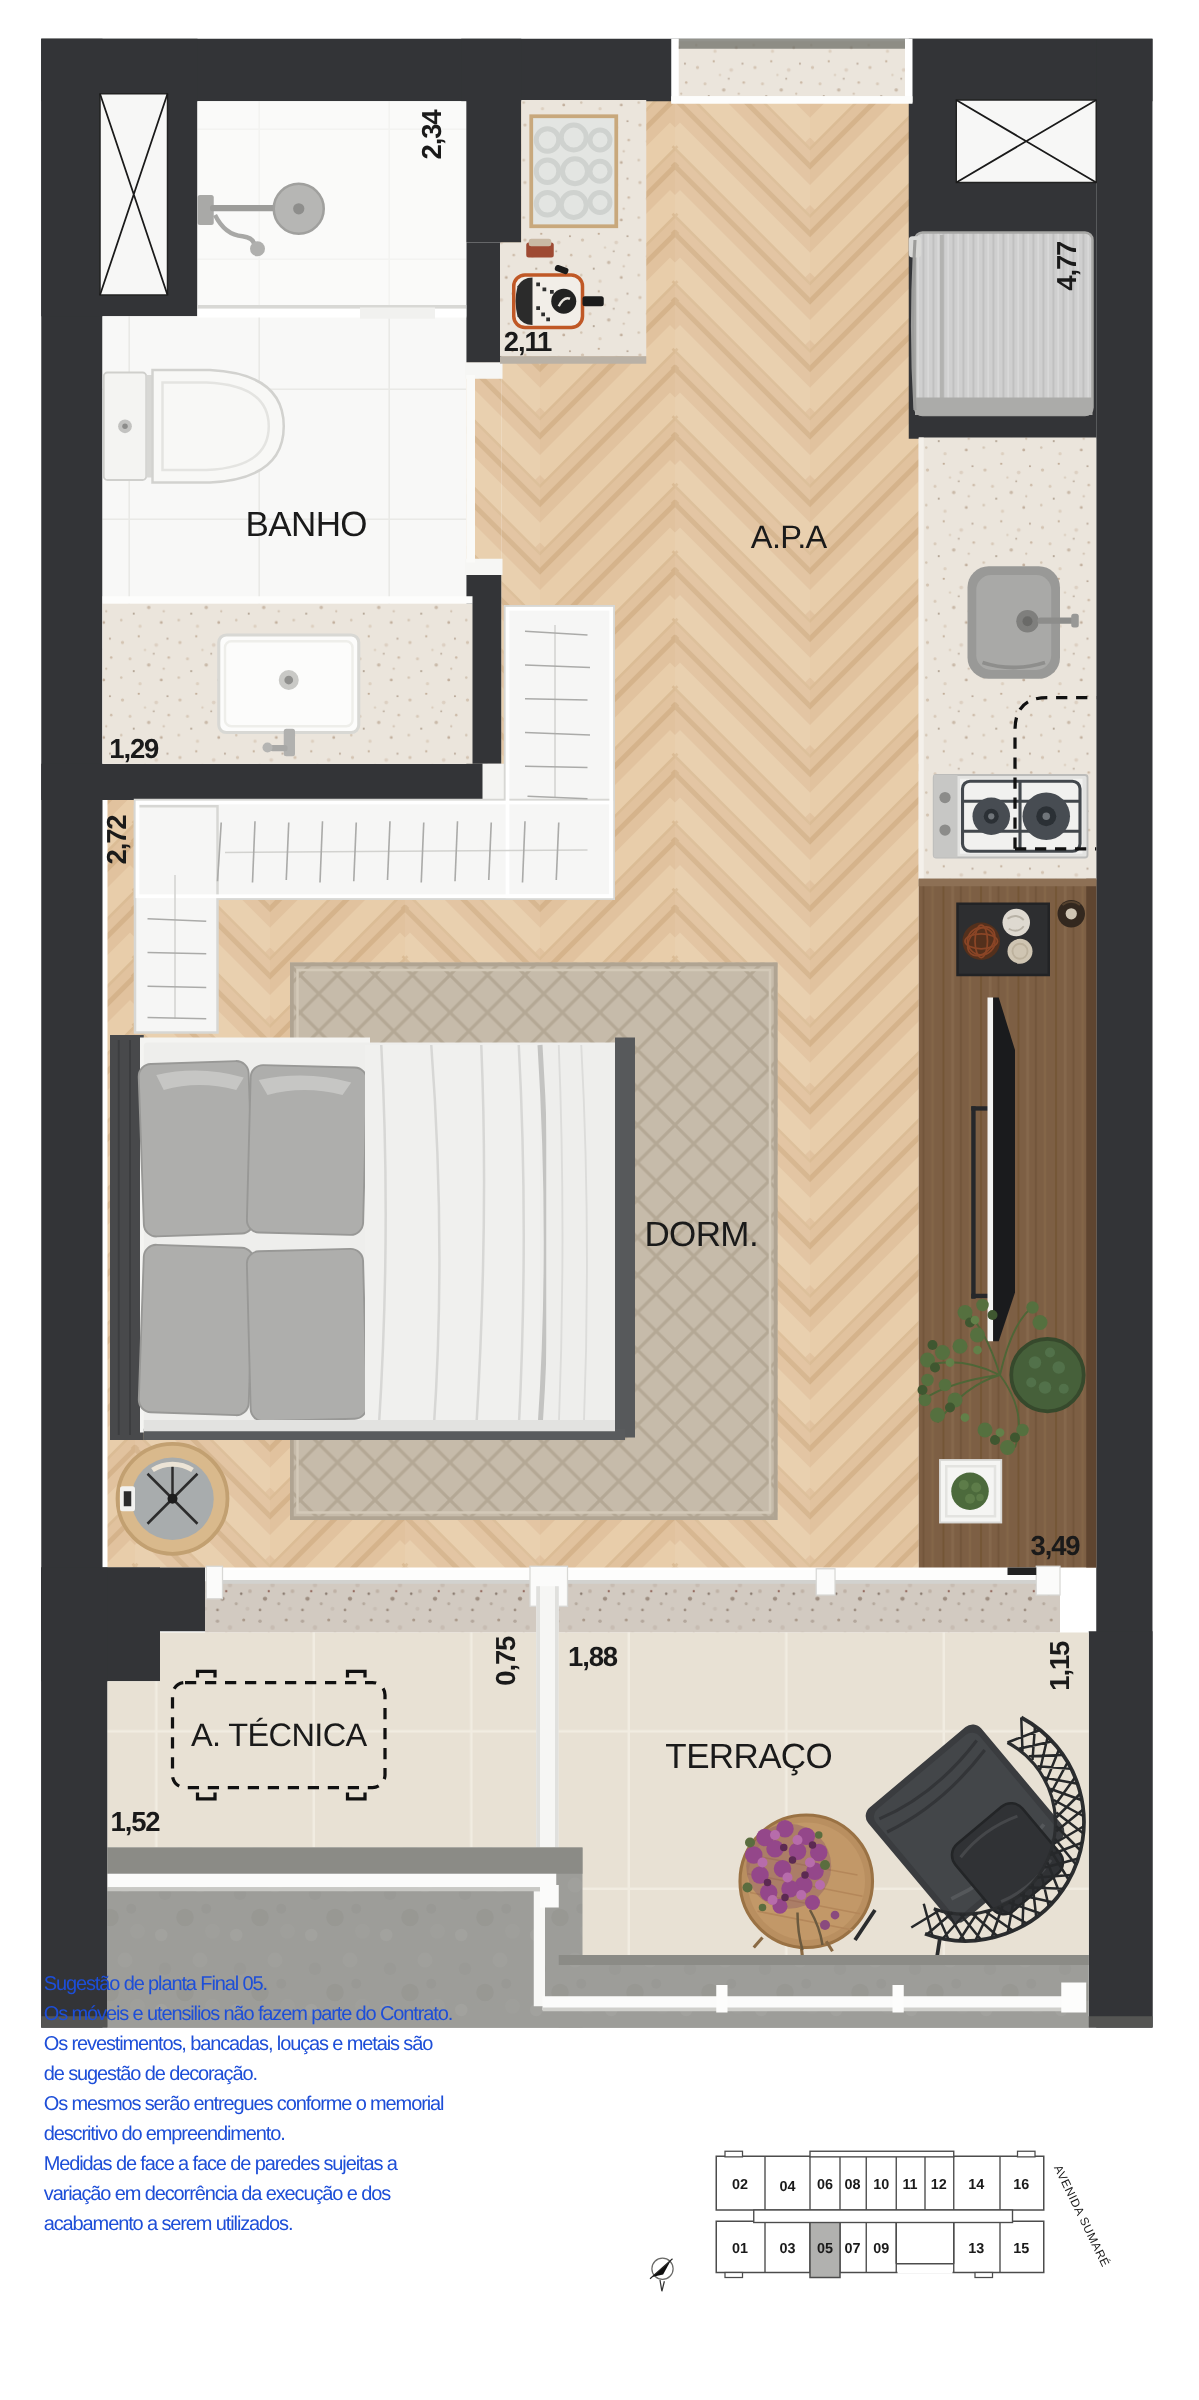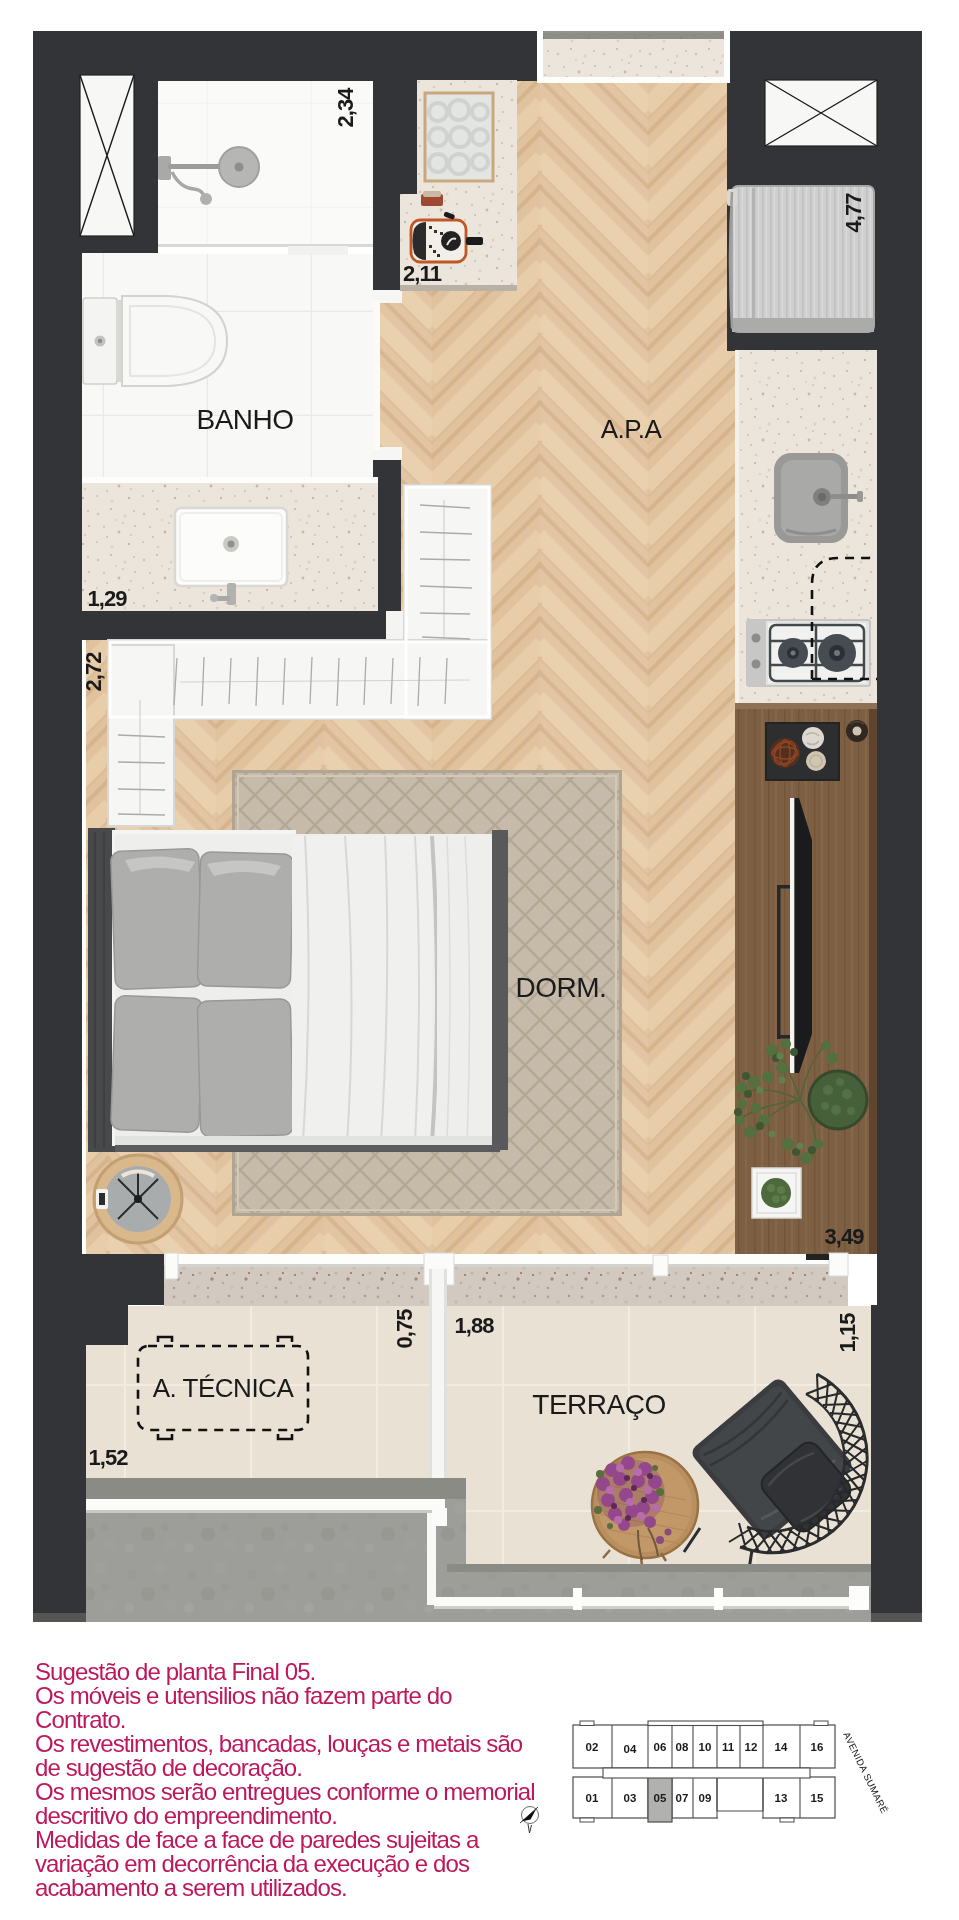--- a/index.html
+++ b/index.html
@@ -1,17 +1,17 @@
 <!DOCTYPE html>
 <html><head>
 <meta charset="utf-8">
 <style>
   html,body{margin:0;padding:0;background:#fff;}
   #page{position:relative;width:959px;height:1920px;background:#fff;overflow:hidden;font-family:"Liberation Sans",sans-serif;}
-  .disc{position:absolute;left:35px;top:1660px;width:500px;font-size:24px;line-height:24px;color:#be185d;letter-spacing:-0.9px;}
+  .disc{position:absolute;left:35px;top:1576px;width:500px;font-size:16px;line-height:24px;color:#1d4ed8;letter-spacing:-0.9px;}
   text{font-family:"Liberation Sans",sans-serif;fill:#1a1a1a;}
   .dim{font-size:22px;font-weight:bold;letter-spacing:-0.9px;}
   .room{font-size:28px;letter-spacing:-0.5px;}
 </style>
 </head>
 <body>
 <div id="page">
 <svg width="959" height="1650" viewBox="0 0 959 1650" style="position:absolute;left:0;top:0">
 <defs>
   <pattern id="wood" width="216" height="216" patternUnits="userSpaceOnUse">

